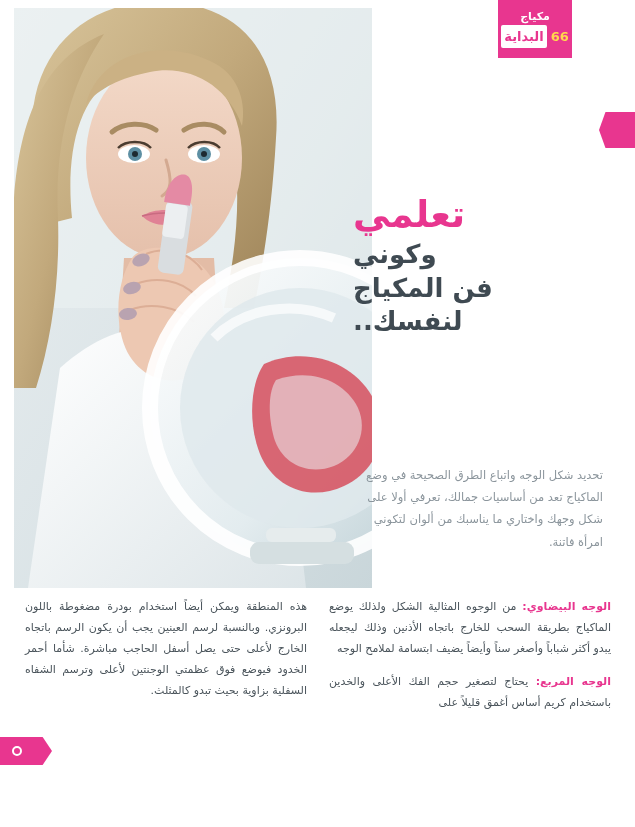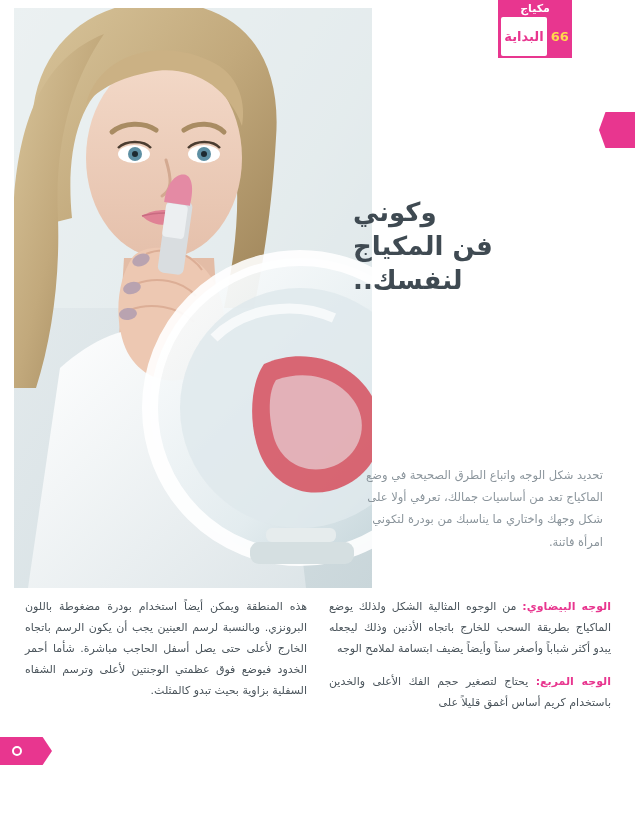--- a/index.html
+++ b/index.html
@@ -32,21 +32,21 @@
   .corner-tag .tag-line{
     display:flex;
     align-items:baseline;
     gap:4px;
   }
   .corner-tag .tag-brand{
     font-size:13px;
     font-weight:bold;
     background:#ffffff;
     color:#e8368f;
-    padding:12px 3px;
+    padding:4px 3px;
     border-radius:2px;
   }
   .corner-tag .tag-num{
     font-size:13px;
     font-weight:bold;
     color:#ffd84d;
   }
 
   
   .edge-arrow{
@@ -238,28 +238,29 @@
   <div class="tag-cat">مكياج</div>
   <div class="tag-line">
     <span class="tag-num">66</span>
     <span class="tag-brand">البداية</span>
   </div>
 </div>
 
 <div class="edge-arrow"></div>
 
 <div class="headline-col">
+  <h1 class="h-main">تعلمي</h1>
   <h2 class="h-sub">
     <span>وكوني</span>
     <span>فن المكياج</span>
     <span>لنفسك..</span>
   </h2>
 </div>
 
-<p class="intro">تحديد شكل الوجه واتباع الطرق الصحيحة في وضع الماكياج تعد من أساسيات جمالك، تعرفي أولا على شكل وجهك واختاري ما يناسبك من بودرة لتكوني امرأة فاتنة.</p>
+<p class="intro">تحديد شكل الوجه واتباع الطرق الصحيحة في وضع الماكياج تعد من أساسيات جمالك، تعرفي أولا على شكل وجهك واختاري ما يناسبك من ألوان لتكوني امرأة فاتنة.</p>
 
 <div class="body-cols">
   <div class="col">
     <p><span class="lead-in">الوجه البيضاوي:</span><span> من الوجوه المثالية الشكل ولذلك يوضع الماكياج بطريقة السحب للخارج باتجاه الأذنين وذلك ليجعله يبدو أكثر شباباً وأصغر سناً وأيضاً يضيف ابتسامة لملامح الوجه</span></p>
     <p><span class="lead-in">الوجه المربع:</span><span> يحتاج لتصغير حجم الفك الأعلى والخدين باستخدام كريم أساس أغمق قليلاً على</span></p>
   </div>
   <div class="col">
     <p>هذه المنطقة ويمكن أيضاً استخدام بودرة مضغوطة باللون البرونزي. وبالنسبة لرسم العينين يجب أن يكون الرسم باتجاه الخارج لأعلى حتى يصل أسفل الحاجب مباشرة. شأما أحمر الخدود فيوضع فوق عظمتي الوجنتين لأعلى وترسم الشفاه السفلية بزاوية بحيث تبدو كالمثلث.</p>
   </div>
 </div>

